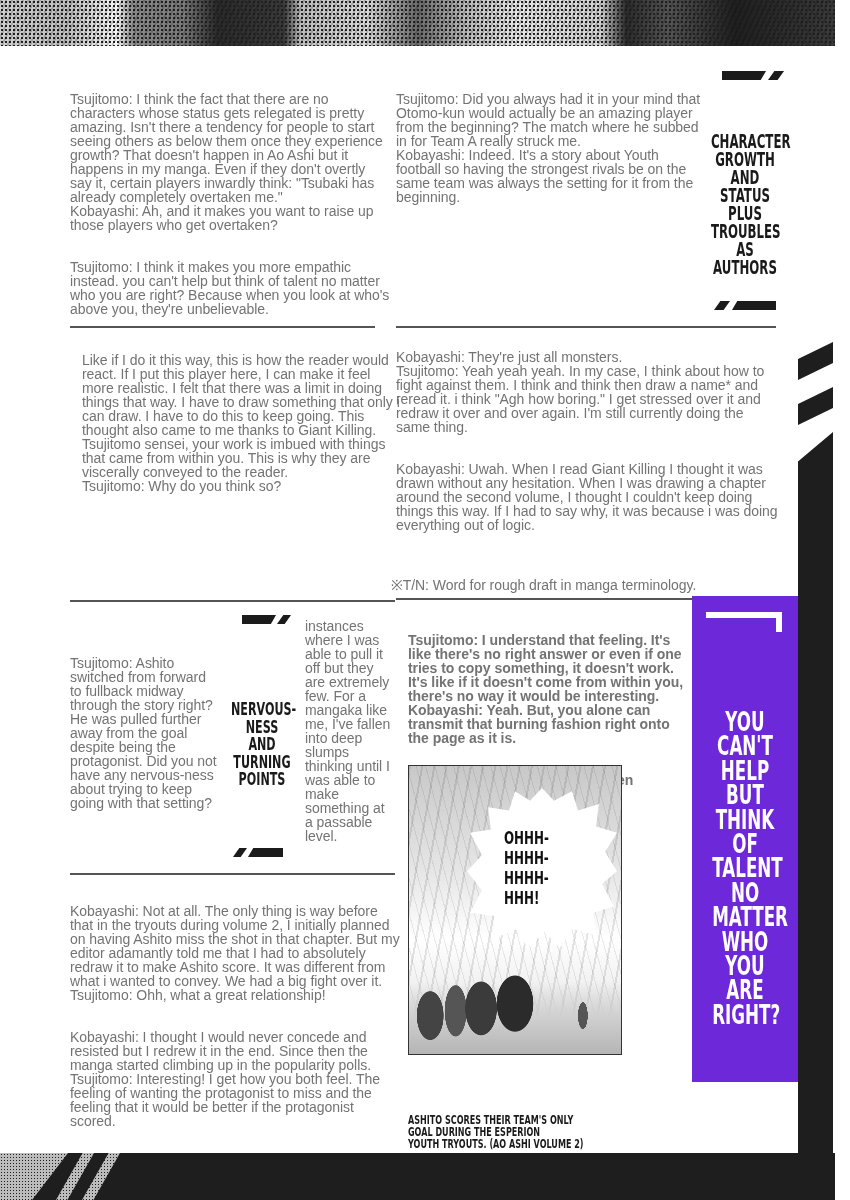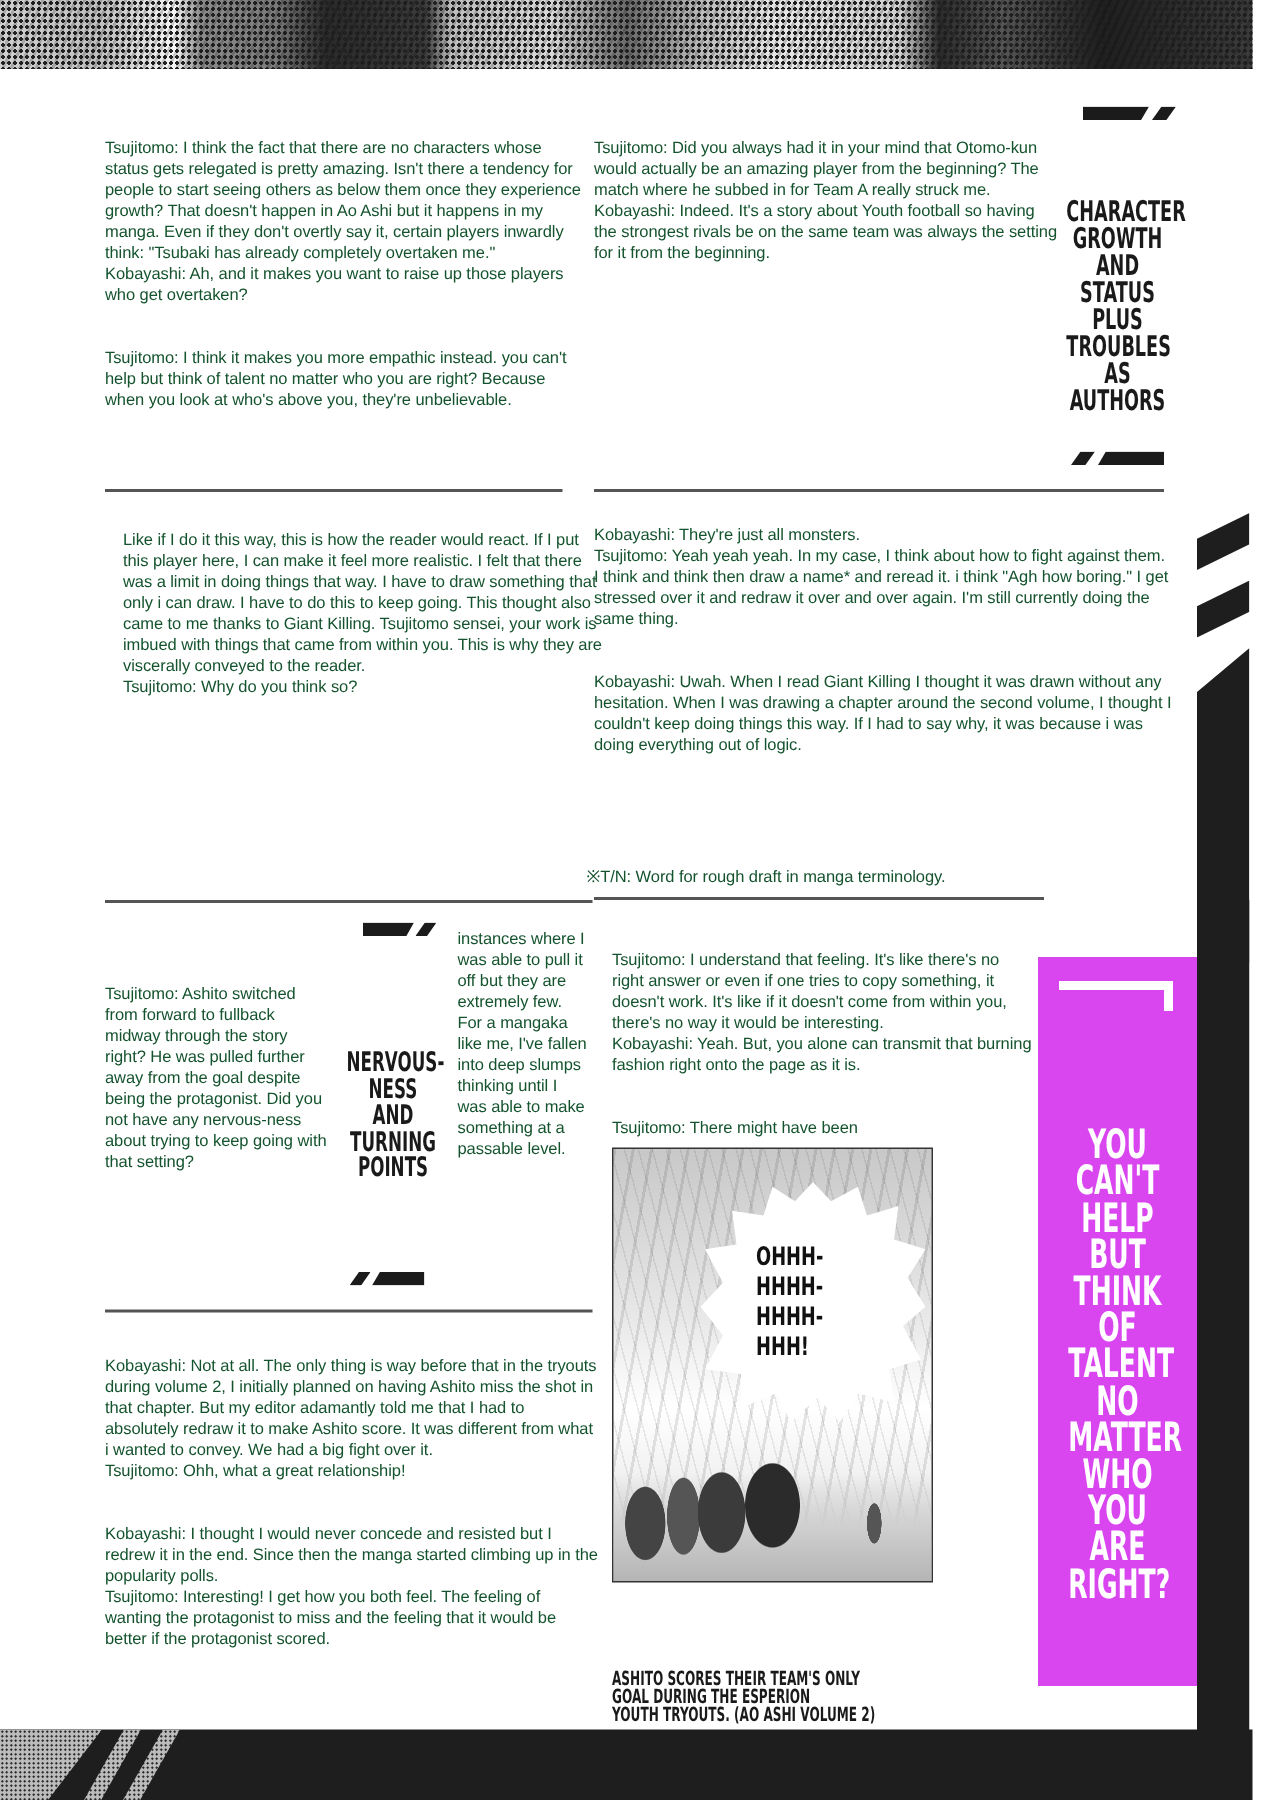--- a/index.html
+++ b/index.html
@@ -11,34 +11,34 @@
     position: absolute; left: 0; top: 0; width: 835px; height: 46px;
     background:
       radial-gradient(circle, #222 38%, transparent 40%) 0 0/4px 4px,
       linear-gradient(90deg, #cfcfcf 0%, #bdbdbd 8%, #f5f5f5 14%, #8a8a8a 16%, #7a7a7a 22%, #2a2a2a 26%, #3a3a3a 34%, #bdbdbd 36%, #d8d8d8 44%, #6a6a6a 50%, #bbbbbb 56%, #e6e6e6 62%, #cfcfcf 72%, #2b2b2b 75%, #555 80%, #1e1e1e 88%, #3b3b3b 100%);
   }
   .header-art::after {
     content: ""; position: absolute; inset: 0;
     background: repeating-linear-gradient(115deg, rgba(0,0,0,0.18) 0 2px, transparent 2px 5px);
   }
 
-  .text-block { position: absolute; font-size: 11px; line-height: 14px; font-weight: 500; letter-spacing: -0.05px; white-space: pre-line; color: #14532d; }
+  .text-block { position: absolute; font-size: 14px; line-height: 14px; font-weight: 500; letter-spacing: -0.05px; white-space: pre-line; color: #737373; }
   .text-block p { margin-bottom: 14px; }
   .text-block p:last-child { margin-bottom: 0; }
 
   .divider { position: absolute; height: 1.5px; background: #555; }
 
   .condensed { font-family: "DejaVu Sans", sans-serif; font-weight: bold; transform: scaleX(0.62); transform-origin: center; text-transform: uppercase; text-align: center; }
 
   
   .slash-bar { position: absolute; height: 9px; }
   .slash-bar .b1, .slash-bar .b2 { position: absolute; top: 0; height: 9px; background: #1b1b1b; }
 
   
-  .dark-column { position: absolute; left: 692px; top: 638px; width: 106px; height: 486px; background: #d946ef; }
+  .dark-column { position: absolute; left: 692px; top: 596px; width: 106px; height: 486px; background: #6d28d9; }
   .right-edge-bar { position: absolute; left: 798px; top: 360px; width: 35px; height: 840px; background: #1e1e1e;
     clip-path: polygon(0 0, 100% 0, 100% 100%, 0 100%); }
 
   .bottom-band { position: absolute; left: 0; top: 1153px; width: 835px; height: 47px; background: #1e1e1e; }
   .bottom-halftone { position: absolute; left: 0; top: 1153px; width: 112px; height: 47px;
     background: radial-gradient(circle, #1e1e1e 35%, #bcbcbc 40%) 0 0/3px 3px;
     clip-path: polygon(0 0, 68px 0, 32px 100%, 0 100%); }
   .bottom-stripe { position: absolute; top: 1153px; height: 47px; width: 38px;
     background: radial-gradient(circle, #1e1e1e 35%, #bcbcbc 40%) 0 0/3px 3px; }
 
@@ -141,21 +141,21 @@
 
 <div class="divider" style="left:70px; top:873px; width:325px;"></div>
 
 <div class="text-block" style="left:70px; top:890px; width:330px;">
   <p>Kobayashi: Not at all. The only thing is way before that in the tryouts during volume 2, I initially planned on having Ashito miss the shot in that chapter. But my editor adamantly told me that I had to absolutely redraw it to make Ashito score. It was different from what i wanted to convey. We had a big fight over it.
 Tsujitomo: Ohh, what a great relationship!</p>
   <p>Kobayashi: I thought I would never concede and resisted but I redrew it in the end. Since then the manga started climbing up in the popularity polls.
 Tsujitomo: Interesting! I get how you both feel. The feeling of wanting the protagonist to miss and the feeling that it would be better if the protagonist scored.</p>
 </div>
 
-<div class="text-block" style="left:408px; top:619px; width:280px;">
+<div class="text-block" style="left:408px; top:619px; width:280px;font-weight:bold;">
   <p>Tsujitomo: I understand that feeling. It's like there's no right answer or even if one tries to copy something, it doesn't work. It's like if it doesn't come from within you, there's no way it would be interesting.
 Kobayashi: Yeah. But, you alone can transmit that burning fashion right onto the page as it is.</p>
   <p>Tsujitomo: There might have been</p>
 </div>
 
 <div class="panel">
   <div class="burst"></div>
   <div class="shout">OHHH-
 HHHH-
 HHHH-

